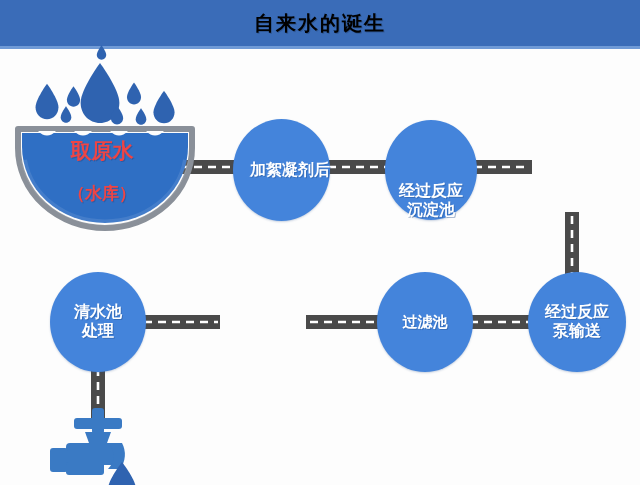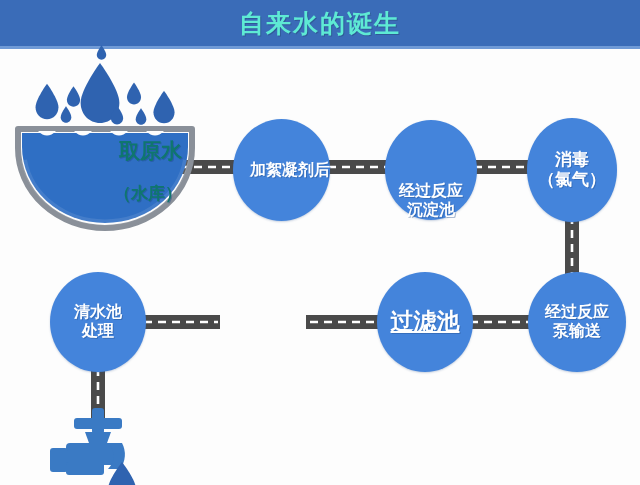--- a/index.html
+++ b/index.html
@@ -23,22 +23,22 @@
   .header-band {
     position: absolute;
     left: 0; top: 0;
     width: 640px; height: 46px;
     background: #3a6cb8;
     display: flex;
     align-items: center;
     justify-content: center;
   }
   .header-title {
-    color: #5eead4;
-    font-size: 25px;
+    color: #000000;
+    font-size: 20px;
     font-weight: bold;
     letter-spacing: 2px;
     text-shadow: 1px 1px 0 rgba(0,0,0,0.18);
   }
   .header-underline {
     position: absolute;
     left: 0; top: 46px;
     width: 640px; height: 3px;
     background: #6f9ad6;
   }
@@ -72,30 +72,30 @@
     text-shadow: 1px 1px 0 rgba(30,70,130,0.35);
   }
 
   
   #node-floc   { left: 233px; top: 119px; width: 97px;  height: 102px; font-size: 16px; align-items: flex-end; }
   #node-sedim  { left: 385px; top: 120px; width: 92px;  height: 100px; font-size: 16px; justify-content: flex-end; }
   #node-disinf { left: 527px; top: 118px; width: 90px;  height: 104px; font-size: 17px; }
   
   #node-clear  { left:  50px; top: 272px; width: 96px;  height: 100px; font-size: 16px; }
   #node-carbon { left: 217px; top: 272px; width: 95px;  height: 100px; font-size: 16px; }
-  #node-filter { left: 377px; top: 272px; width: 96px;  height: 100px; font-size: 23px; text-decoration: underline; }
+  #node-filter { left: 377px; top: 272px; width: 96px;  height: 100px; font-size: 15px; }
   #node-pump   { left: 528px; top: 272px; width: 98px;  height: 100px; font-size: 16px; }
 
   
   .reservoir-label {
     position: absolute;
     left: 22px; top: 138px;
     width: 160px;
-    text-align: right;
-    color: #0f766e;
+    text-align: center;
+    color: #ef4444;
     font-weight: bold;
     line-height: 1.25;
     text-shadow: 1px 1px 0 rgba(30,70,130,0.4);
   }
   .reservoir-label .l1 { font-size: 21px; display:block; }
   .reservoir-label .l2 { font-size: 17px; display:block; margin-top: 19px; }
 </style>
 </head>
 <body>
 
@@ -227,24 +227,20 @@
 
   <div class="node" id="node-floc">
     <span class="nline">加絮凝剂后</span>
   </div>
 
   <div class="node" id="node-sedim">
     <span class="nline">经过反应</span>
     <span class="nline">沉淀池</span>
   </div>
 
-  <div class="node" id="node-disinf">
-    <span class="nline">消毒</span>
-    <span class="nline">（氯气）</span>
-  </div>
 
   <div class="node" id="node-clear">
     <span class="nline">清水池</span>
     <span class="nline">处理</span>
   </div>
 
 
   <div class="node" id="node-filter">
     <span class="nline">过滤池</span>
   </div>

